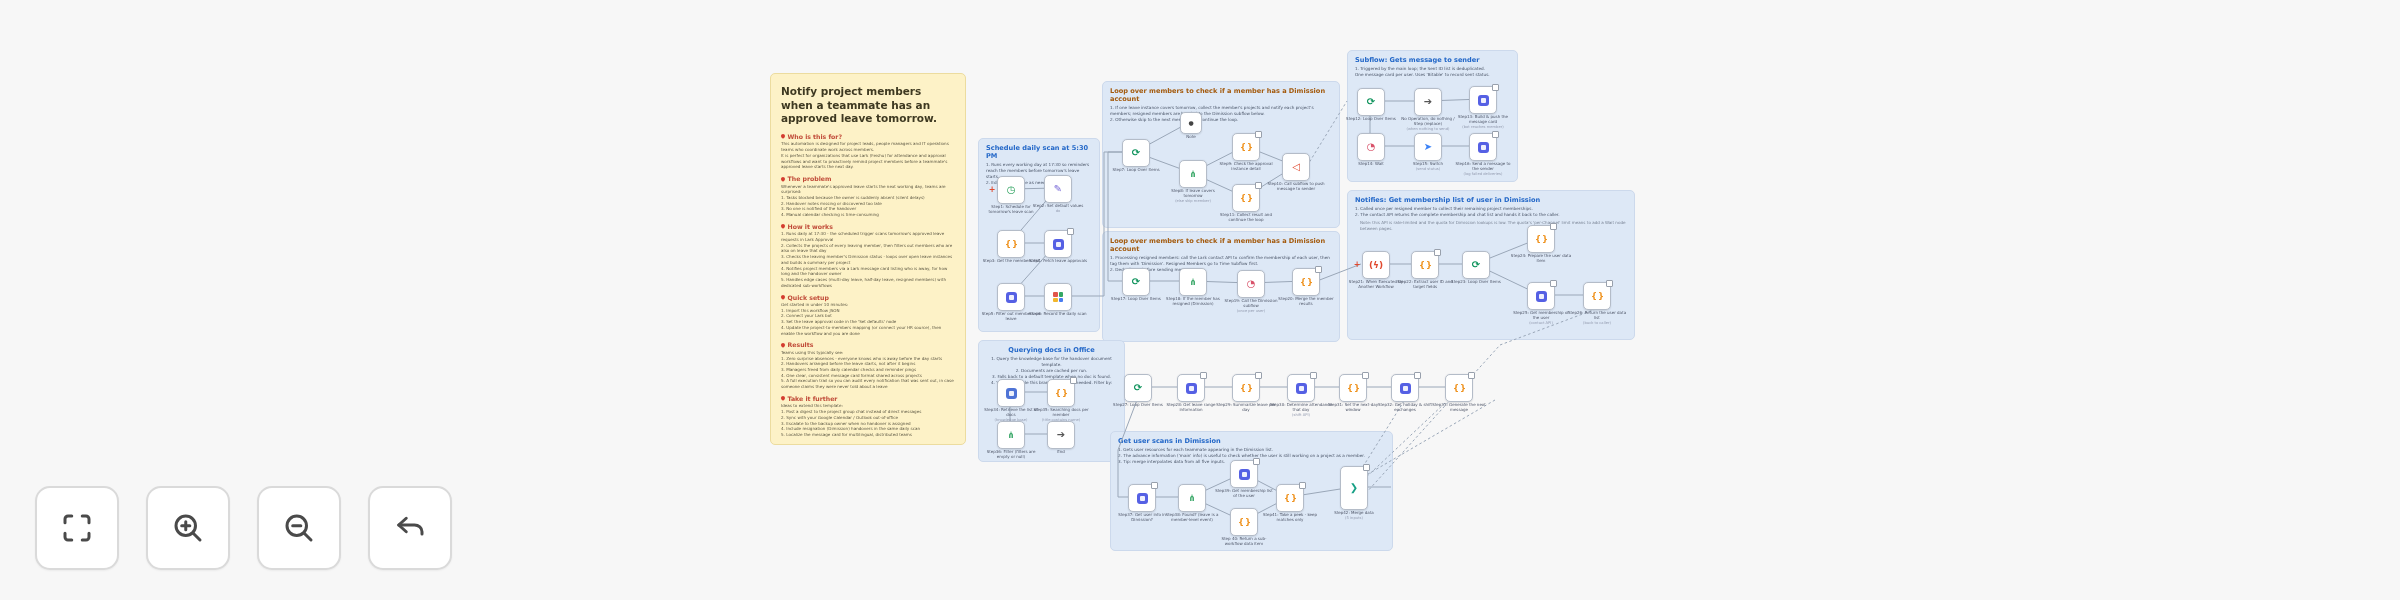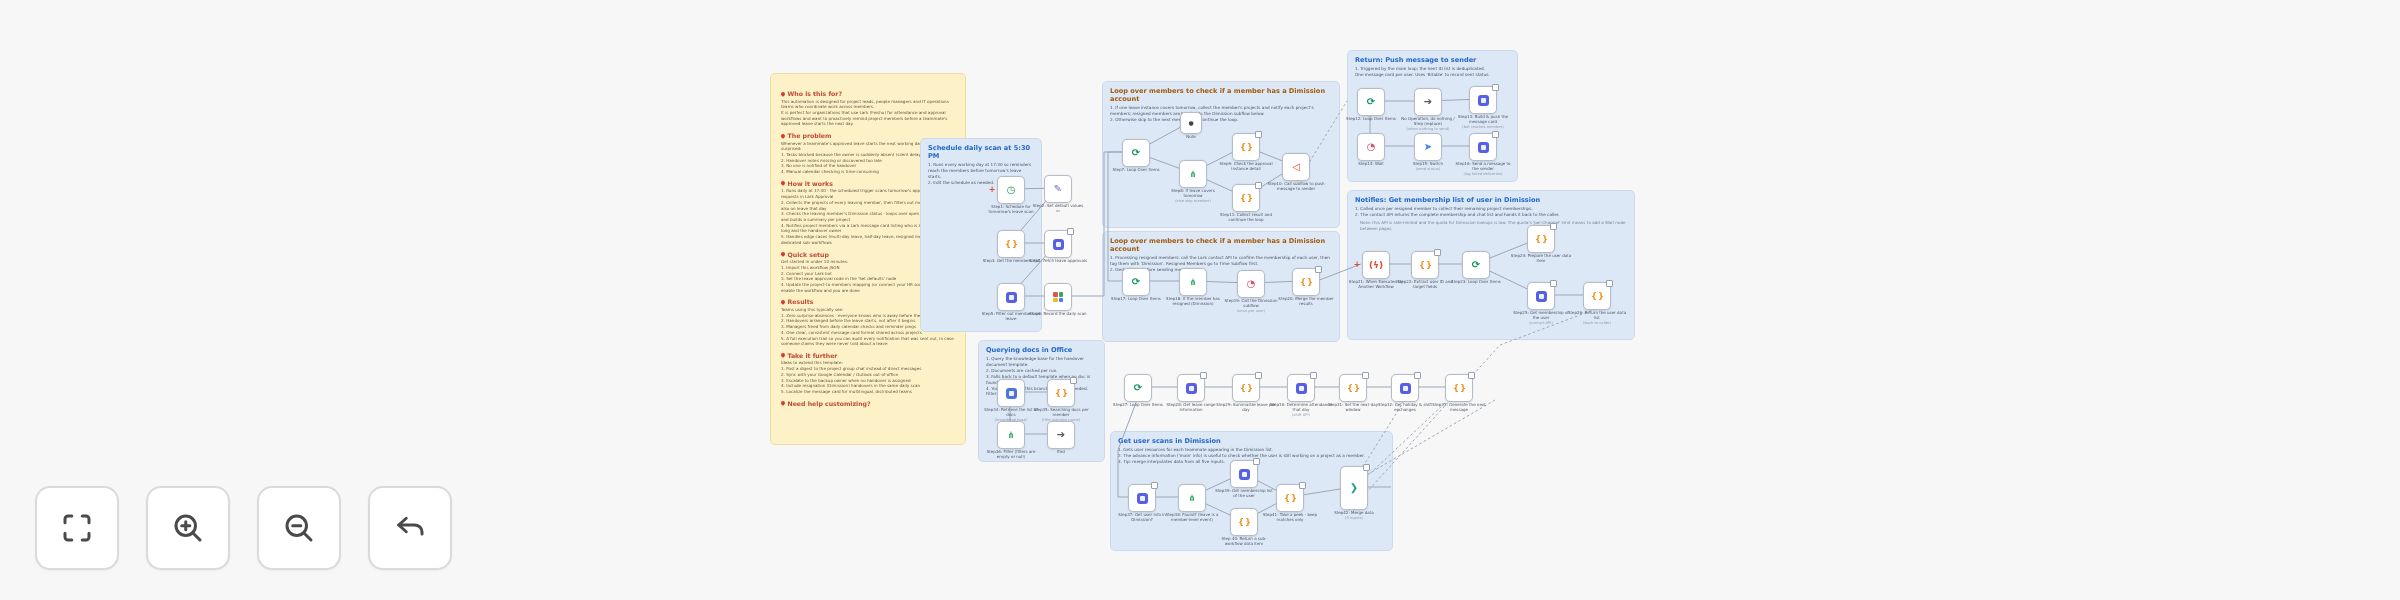--- a/index.html
+++ b/index.html
@@ -124,20 +124,21 @@
       </svg>
     </div>
     <div class="tbtn">
       <svg viewBox="0 0 24 24">
         <path d="M9.5 5.5 4.5 10l5 4.5"></path>
           <path d="M4.5 10H15a5 4.5 0 0 1 5 4.5v1.5"></path>
       </svg>
     </div>
   </div>
 <div class="sticky yellow" style="left: 770px; top: 73px; width: 196px; height: 372px;">
+      <div class="sy-title">Notify project members when a teammate has an approved leave tomorrow.</div>
       <div class="sec-h">
         <span class="pin"></span>
         <span>Who is this for?</span>
       </div>
       <div class="sec-line">This automation is designed for project leads, people managers and IT operations teams who coordinate work across members.</div>
       <div class="sec-line">It is perfect for organizations that use Lark (Feishu) for attendance and approval workflows and want to proactively remind project members before a teammate's approved leave starts the next day.</div>
       <div class="sec-h">
         <span class="pin"></span>
         <span>The problem</span>
       </div>
@@ -182,21 +183,21 @@
       <div class="sec-line">1. Post a digest to the project group chat instead of direct messages</div>
       <div class="sec-line">2. Sync with your Google Calendar / Outlook out-of-office</div>
       <div class="sec-line">3. Escalate to the backup owner when no handover is assigned</div>
       <div class="sec-line">4. Include resignation (Dimission) handovers in the same daily scan</div>
       <div class="sec-line">5. Localize the message card for multilingual, distributed teams</div>
       <div class="sec-h">
         <span class="pin"></span>
         <span>Need help customizing?</span>
       </div>
     </div>
-    <div class="sticky blue" style="left: 920px; top: 138px; width: 122px; height: 194px;">
+    <div class="sticky blue" style="left: 978px; top: 138px; width: 122px; height: 194px;">
       <div class="rtitle" style="color: rgb(36, 104, 200);">Schedule daily scan at 5:30 PM</div>
       <div class="rline">1. Runs every working day at 17:30 so reminders reach the members before tomorrow's leave starts.</div>
       <div class="rline">2. Edit the schedule as needed.</div>
     </div>
     <div class="node" style="left: 997px; top: 176px; width: 26px; height: 26px;">
       <span class="nic" style="color:#2fa360">◷</span>
       <span class="plus">+</span>
       <div class="nlabel"><span>Step1: Schedule for tomorrow's leave scan</span></div>
     </div>
     <div class="node" style="left: 1044px; top: 175px; width: 26px; height: 26px;">
@@ -254,21 +255,21 @@
     <div class="node" style="left: 1282px; top: 153px; width: 26px; height: 26px;">
       <span class="nic" style="color:#e0492e">◁</span>
       <div class="nlabel"><span>Step10: Call subflow to push message to sender</span></div>
     </div>
     <div class="node" style="left: 1232px; top: 184px; width: 26px; height: 26px;">
       <span class="nic code" style="color:#ef9320">{ }</span>
       <span class="badge"></span>
       <div class="nlabel"><span>Step11: Collect result and continue the loop</span></div>
     </div>
     <div class="sticky blue" style="left: 1347px; top: 50px; width: 171px; height: 132px;">
-      <div class="rtitle" style="color: rgb(36, 104, 200);">Return: Push message to sender</div>
+      <div class="rtitle" style="color: rgb(36, 104, 200);">Subflow: Gets message to sender</div>
       <div class="rline">1. Triggered by the main loop; the Sent ID list is deduplicated.</div>
       <div class="rline">One message card per user. Uses 'Bitable' to record sent status.</div>
     </div>
     <div class="node" style="left: 1357px; top: 88px; width: 26px; height: 26px;">
       <span class="nic" style="color:#13955f">⟳</span>
       <div class="nlabel"><span>Step12: Loop Over Items</span></div>
     </div>
     <div class="node" style="left: 1414px; top: 88px; width: 26px; height: 26px;">
       <span class="nic" style="color:#555">➔</span>
       <div class="nlabel"><span>No Operation, do nothing / Step (replace)</span><span class="nsub">(when nothing to send)</span></div>
@@ -387,21 +388,21 @@
         <i></i>
       </span>
       <span class="badge"></span>
       <div class="nlabel"><span>Step32: Get holiday &amp; shift exchanges</span></div>
     </div>
     <div class="node" style="left: 1445px; top: 374px; width: 26px; height: 26px;">
       <span class="nic code" style="color:#ef9320">{ }</span>
       <span class="badge"></span>
       <div class="nlabel"><span>Step33: Generate the next message</span></div>
     </div>
-    <div class="sticky blue" style="left: 978px; top: 340px; width: 127px; height: 122px;">
+    <div class="sticky blue" style="left: 978px; top: 340px; width: 147px; height: 122px; text-align: center;">
       <div class="rtitle" style="color: rgb(36, 104, 200);">Querying docs in Office</div>
       <div class="rline">1. Query the knowledge base for the handover document template.</div>
       <div class="rline">2. Documents are cached per run.</div>
       <div class="rline">3. Falls back to a default template when no doc is found.</div>
       <div class="rline">4. You can disable this branch if it is not needed. Filter by:</div>
     </div>
     <div class="node" style="left: 997px; top: 379px; width: 26px; height: 26px;">
       <span class="blk" style="background:#4f74d6">
         <i></i>
       </span>

